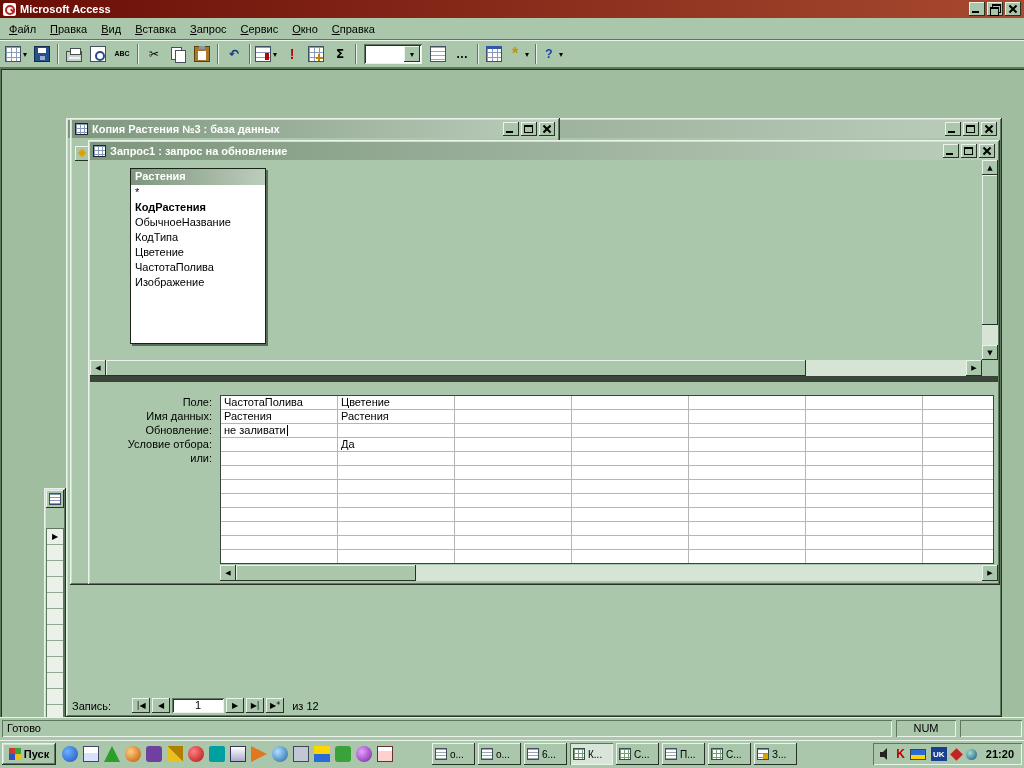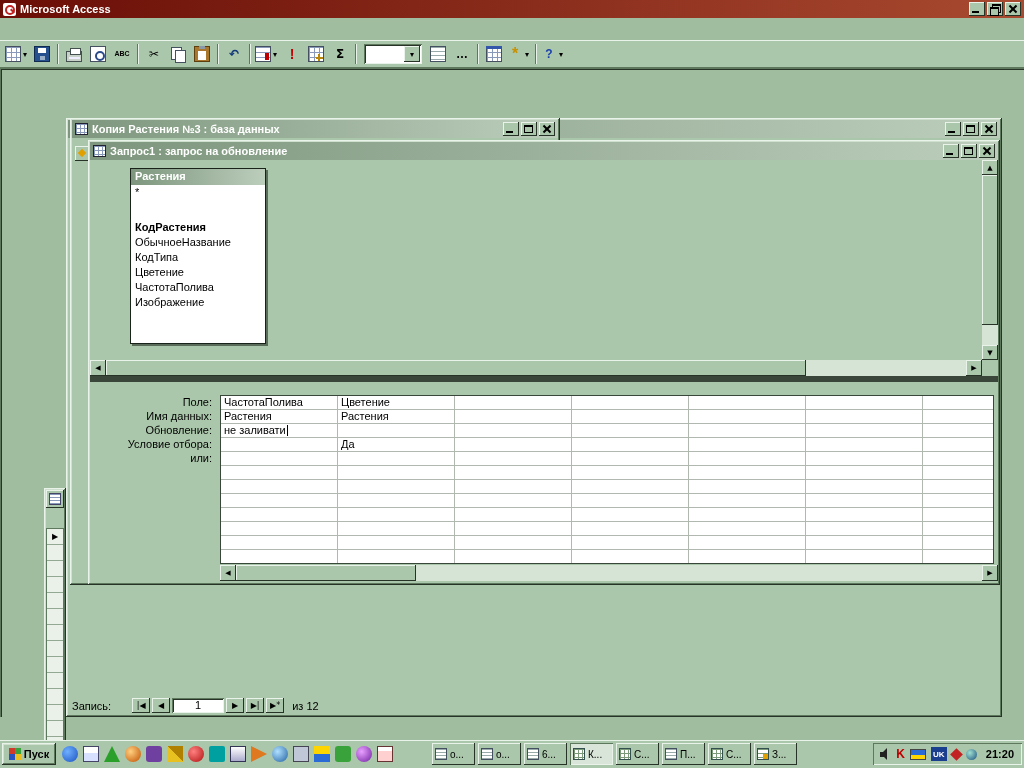--- a/index.html
+++ b/index.html
@@ -69,21 +69,21 @@
   .mdi{position:absolute;left:0;top:68px;width:1024px;height:649px;background:var(--face2);box-shadow:inset 1px 1px 0 var(--shadow),inset 2px 2px 0 var(--dark);}
   .win{position:absolute;background:var(--face);}
   .ctitle{position:absolute;left:2px;top:2px;right:2px;height:18px;background:linear-gradient(90deg,var(--ctA),var(--ctB));display:flex;align-items:center;gap:4px;padding-left:3px;color:#fff;font-weight:bold;white-space:nowrap;overflow:hidden;}
   .ctitle .capgrp{top:2px;}
   .wicon{width:13px;height:12px;background:#fff;border:1px solid #223;flex:none;background-image:linear-gradient(#8899bb 1px,transparent 1px),linear-gradient(90deg,#8899bb 1px,transparent 1px);background-size:4px 4px;}
   
   .flist{position:absolute;left:42px;top:28px;width:136px;height:176px;background:#fff;border:1px solid #19231a;box-shadow:2px 2px 0 rgba(22,32,22,.55);}
   .flhead{height:16px;background:linear-gradient(90deg,var(--ctA),var(--ctB));color:#fff;font-weight:bold;padding:1px 0 0 4px;}
   .flist ul{list-style:none;}
   .flist li{padding-left:4px;line-height:15px;white-space:nowrap;}
-  .flist li:nth-child(2){font-weight:bold;margin-top:20px;}
+  .flist li:nth-child(2){font-weight:bold;}
   
   .sbtn{width:16px;height:15px;background:var(--face);display:flex;align-items:center;justify-content:center;font-size:7px;flex:none;}
   .strack{background:#d6e4d6;}
   .sthumb{background:var(--face);position:absolute;}
   
   .qpane{position:absolute;left:2px;top:242px;right:2px;bottom:2px;background:var(--face);overflow:hidden;}
   .glabel{position:absolute;left:0;width:126px;height:14px;line-height:14px;text-align:right;padding-right:4px;white-space:nowrap;}
   .qgrid{position:absolute;left:130px;top:13px;width:774px;height:169px;background:#fff;border:1px solid #39463a;
     background-image:repeating-linear-gradient(90deg,transparent 0 116px,var(--gridline) 116px 117px),repeating-linear-gradient(0deg,transparent 0 13px,var(--gridline) 13px 14px);}
   .gtx{position:absolute;height:14px;line-height:13px;padding-left:3px;white-space:nowrap;}
@@ -135,20 +135,30 @@
   <div class="mtitle">
     <span class="aicon"></span>
     <span class="mtitle-text">Microsoft Access</span>
     <span class="capgrp">
       <span class="cap out1 cap-min"></span>
       <span class="cap out1 cap-restore"></span>
       <span class="cap out1 cap-close"></span>
     </span>
   </div>
 
+  <div class="menubar">
+    <span class="mitem">Файл</span>
+    <span class="mitem">Правка</span>
+    <span class="mitem">Вид</span>
+    <span class="mitem">Вставка</span>
+    <span class="mitem">Запрос</span>
+    <span class="mitem">Сервис</span>
+    <span class="mitem">Окно</span>
+    <span class="mitem">Справка</span>
+  </div>
 
   <div class="toolbar">
     <span class="tbtn">
         <span class="ic grid-ic"></span>
         <span class="dd dj">▾</span>
       </span>
     <span class="tbtn">
         <span class="ic ic-save"></span>
       </span>
     <span class="tsep"></span>
@@ -333,20 +343,25 @@
         <div class="mini-cell"></div>
         <div class="mini-cell"></div>
         <div class="mini-cell"></div>
         <div class="mini-cell"></div>
       </div>
 
     </div>
 
   </div>
 
+  <div class="statusbar">
+    <div class="spanel in1" style="left:2px;width:890px;">Готово</div>
+    <div class="spanel in1" style="left:896px;width:60px;text-align:center;padding-left:0;">NUM</div>
+    <div class="spanel in1" style="left:960px;width:62px;"></div>
+  </div>
 
   <div class="taskbar">
     <div class="startbtn out">
       <span class="flag">
           <i class="f1"></i>
           <i class="f2"></i>
           <i class="f3"></i>
           <i class="f4"></i>
         </span>
       <span>Пуск</span>

